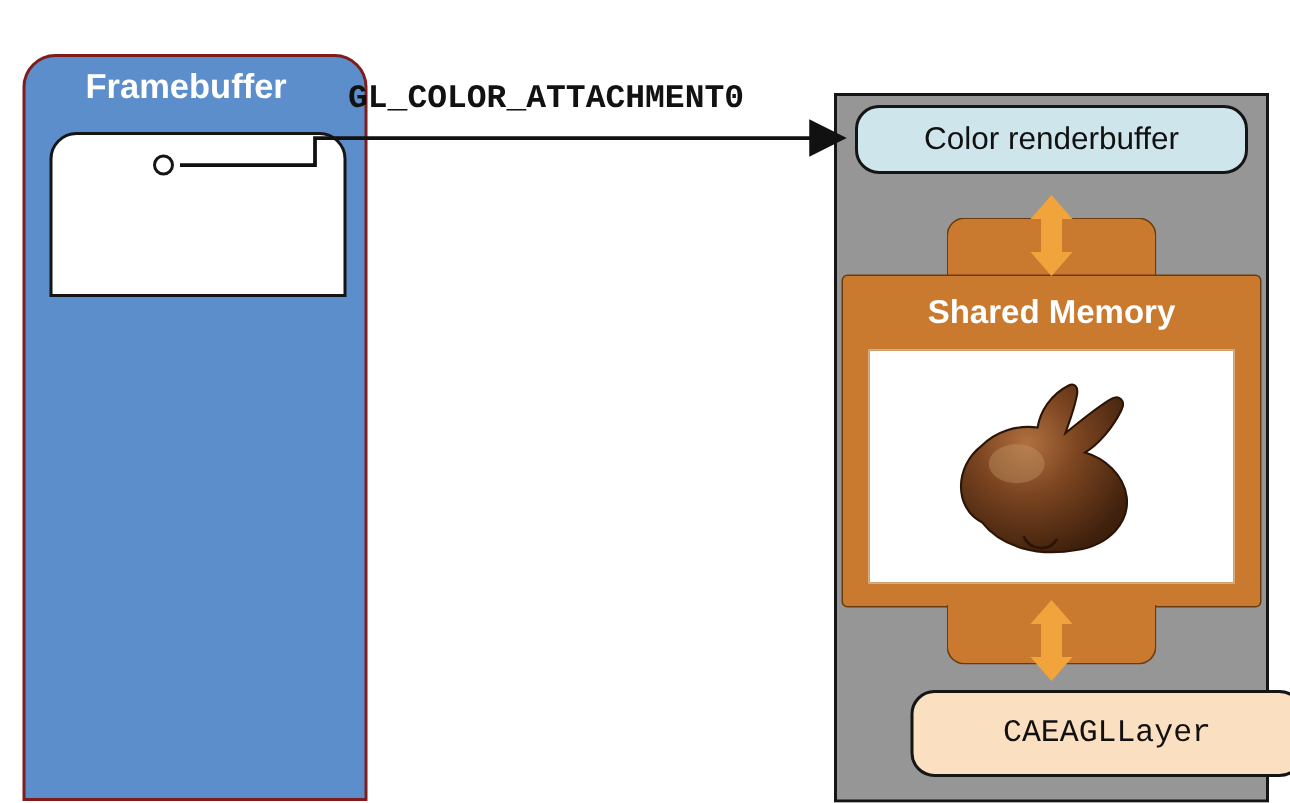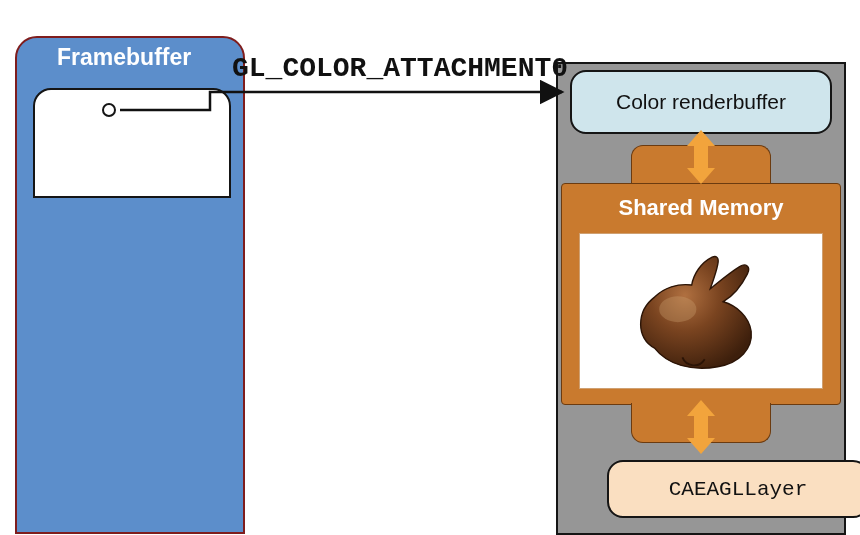--- a/index.html
+++ b/index.html
@@ -59,21 +59,21 @@
     z-index: 4;
   }
 
   
   .top-label {
     position: absolute;
     left: 232px;
     top: 53px;
     font-family: "Courier New", Courier, monospace;
     font-weight: 700;
-    font-size: 28px;
+    font-size: 22px;
     color: #111;
     z-index: 5;
   }
 
   
 
   
   .gray-panel {
     position: absolute;
     left: 556px;
@@ -83,21 +83,21 @@
     background: #969696;
     border: 2px solid #151515;
   }
 
   
   .renderbuffer {
     position: absolute;
     left: 570px;
     top: 70px;
     width: 262px;
-    height: 64px;
+    height: 46px;
     background: #CFE5EC;
     border: 2px solid #151515;
     border-radius: 16px;
     display: flex;
     align-items: center;
     justify-content: center;
     font-size: 21px;
     color: #111;
     z-index: 3;
   }

